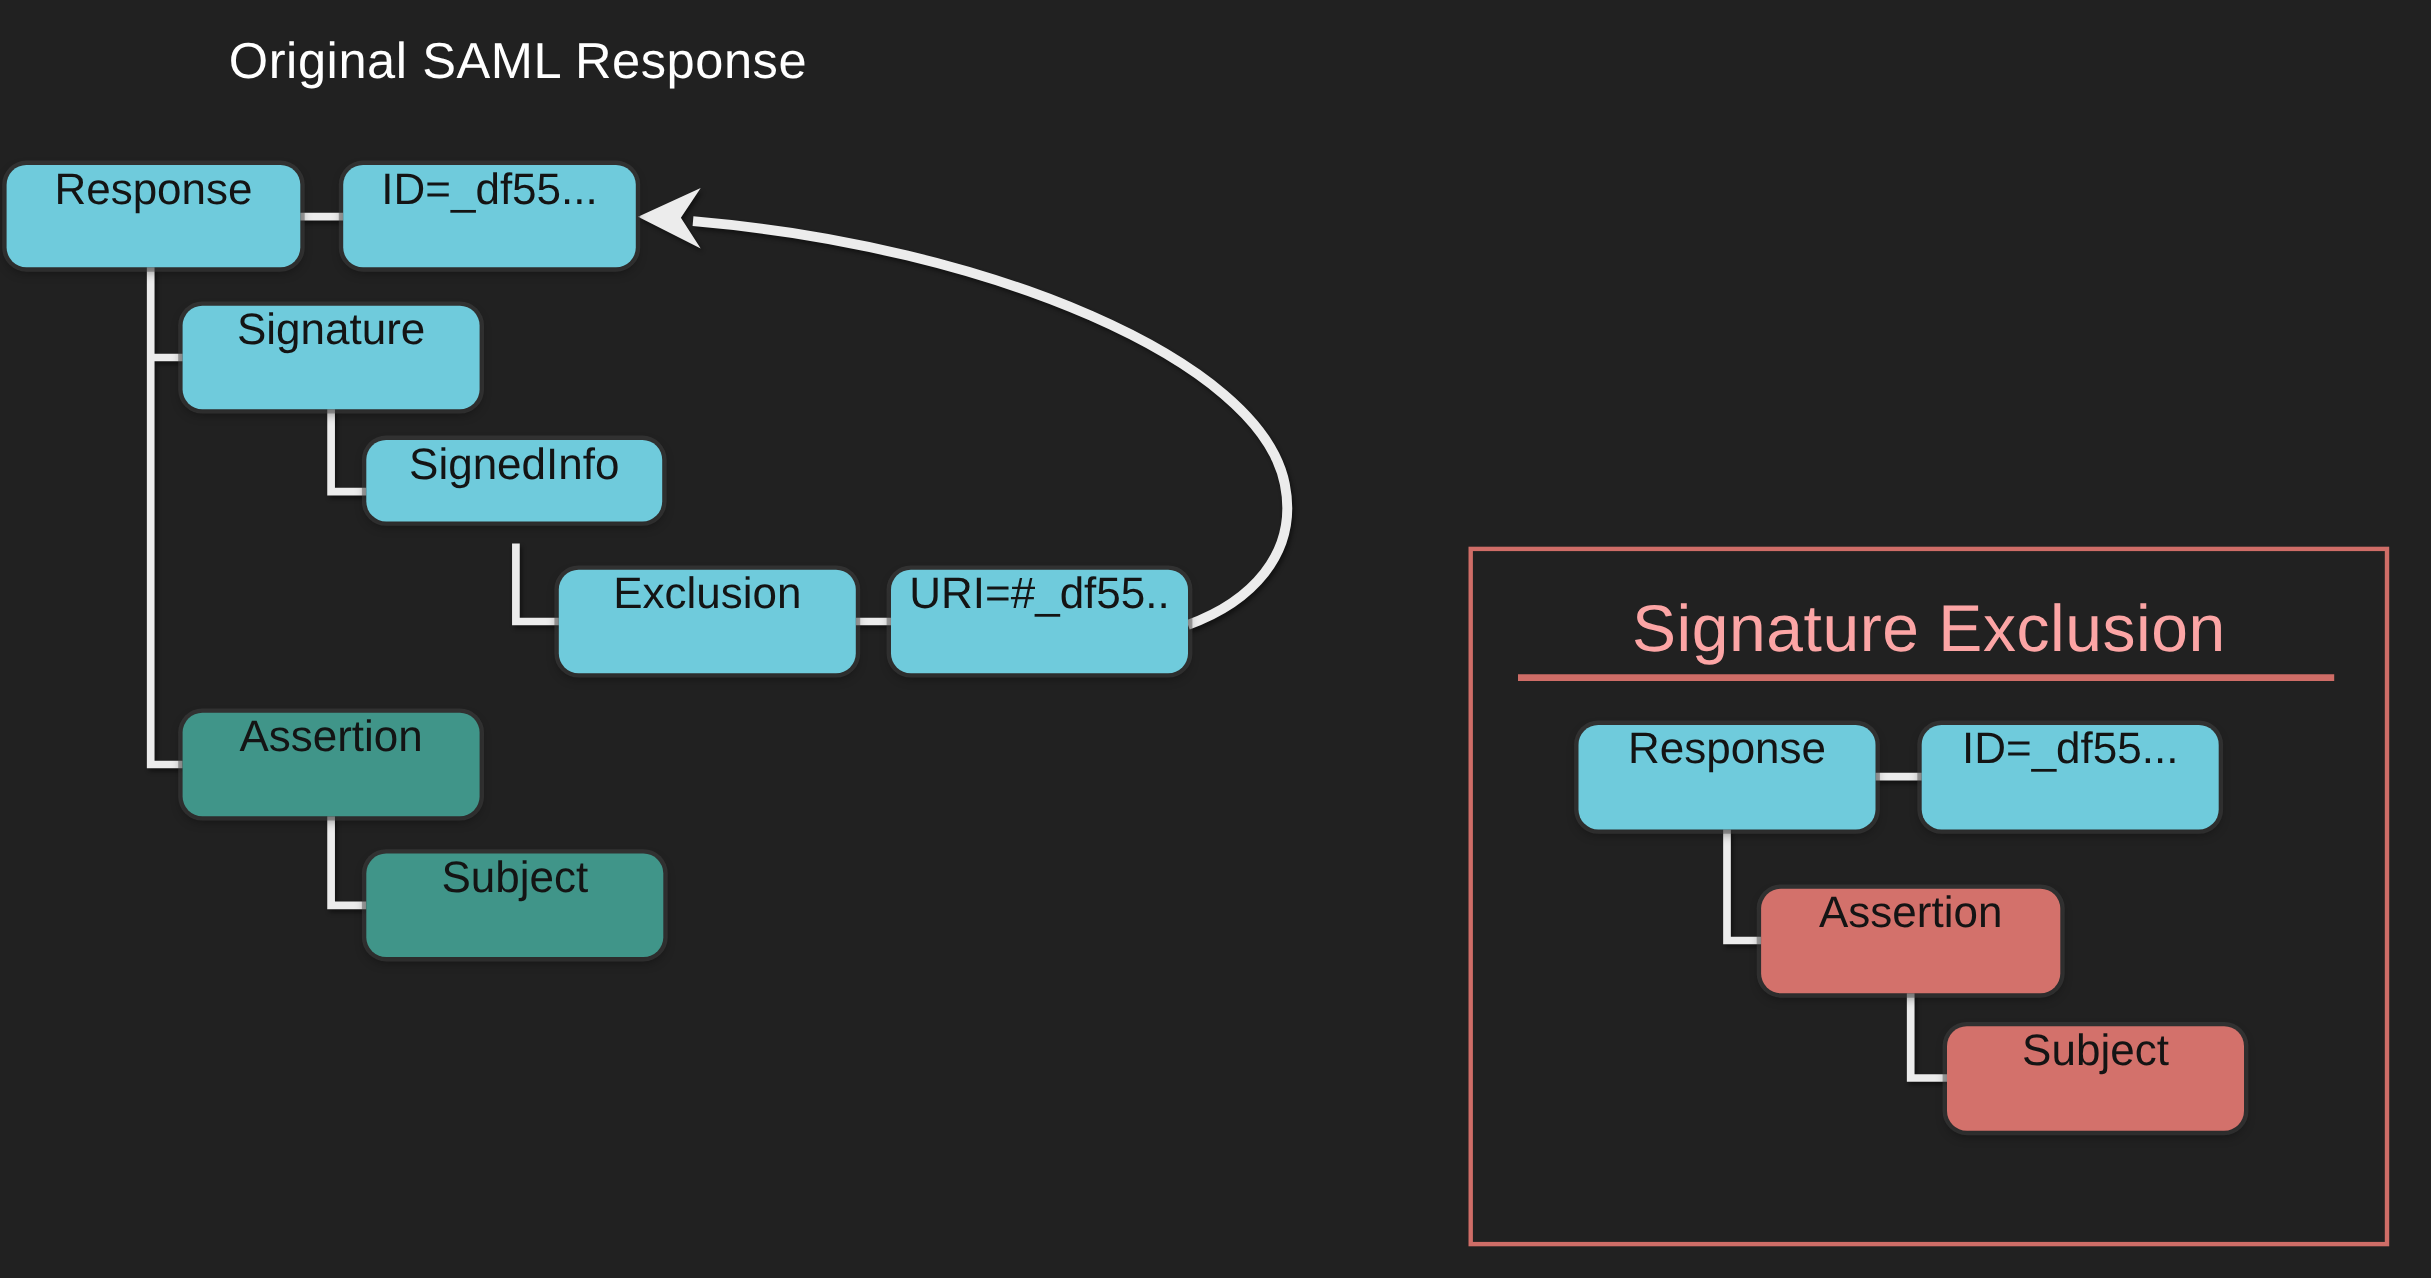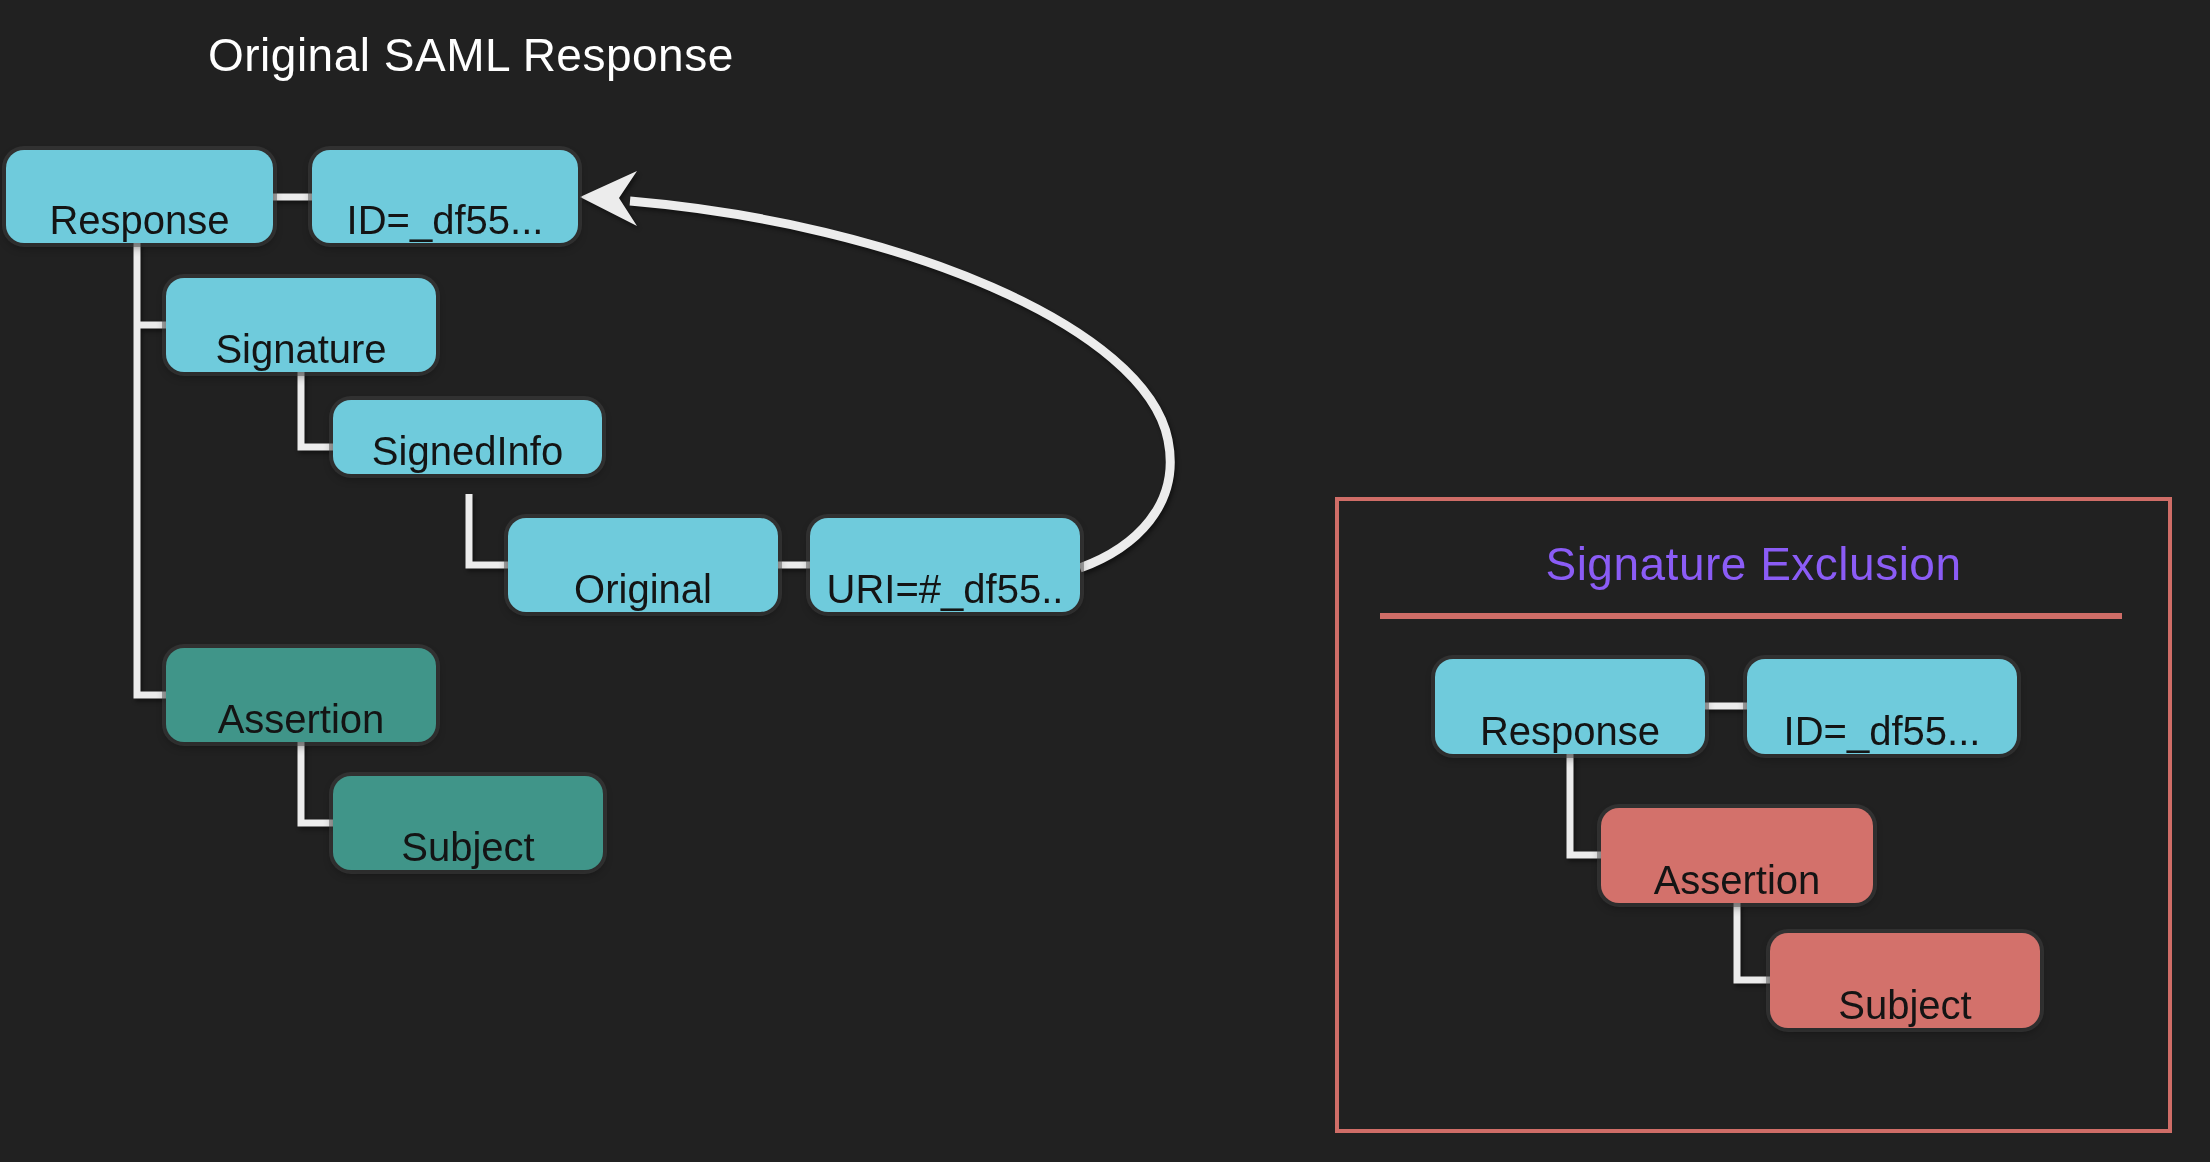--- a/index.html
+++ b/index.html
@@ -53,21 +53,21 @@
     letter-spacing: 0.5px;
     white-space: nowrap;
   }
   .left-title {
     left: 208px;
     top: 28px;
   }
   .node {
     position: absolute;
     display: flex;
-    align-items: flex-end;
+    align-items: flex-start;
     justify-content: center;
     border-radius: 18px;
     font-size: 40px;
     color: #141414;
     box-shadow: 0 0 0 4px rgba(70,70,70,0.45), 0 4px 10px rgba(0,0,0,0.40);
     white-space: nowrap;
   }
   .cyan   { background: #6fcbdc; }
   .teal   { background: #409589; }
   .salmon { background: #d3716b; }
@@ -90,22 +90,22 @@
     width: 829px;
     height: 628px;
     border: 4px solid #cf6d67;
   }
   .panel-title {
     position: absolute;
     left: 0;
     top: 36px;
     width: 100%;
     text-align: center;
-    color: #8b5cf6;
-    font-size: 46px;
+    color: #fca5a5;
+    font-size: 60px;
     letter-spacing: 0.5px;
     white-space: nowrap;
   }
   
   .n-r-response  { left: 1435px; top: 659px; width: 270px; height: 95px; }
   .n-r-id        { left: 1747px; top: 659px; width: 270px; height: 95px; }
   .n-r-assertion { left: 1601px; top: 808px; width: 272px; height: 95px; }
   .n-r-subject   { left: 1770px; top: 933px; width: 270px; height: 95px; }
 </style>
 </head>
@@ -143,21 +143,21 @@
   <div class="node cyan n-id">
     <span>ID=_df55...</span>
   </div>
   <div class="node cyan n-signature">
     <span>Signature</span>
   </div>
   <div class="node cyan n-signedinfo">
     <span>SignedInfo</span>
   </div>
   <div class="node cyan n-reference">
-    <span>Original</span>
+    <span>Exclusion</span>
   </div>
   <div class="node cyan n-uri">
     <span>URI=#_df55..</span>
   </div>
   <div class="node teal n-assertion">
     <span>Assertion</span>
   </div>
   <div class="node teal n-subject">
     <span>Subject</span>
   </div>

